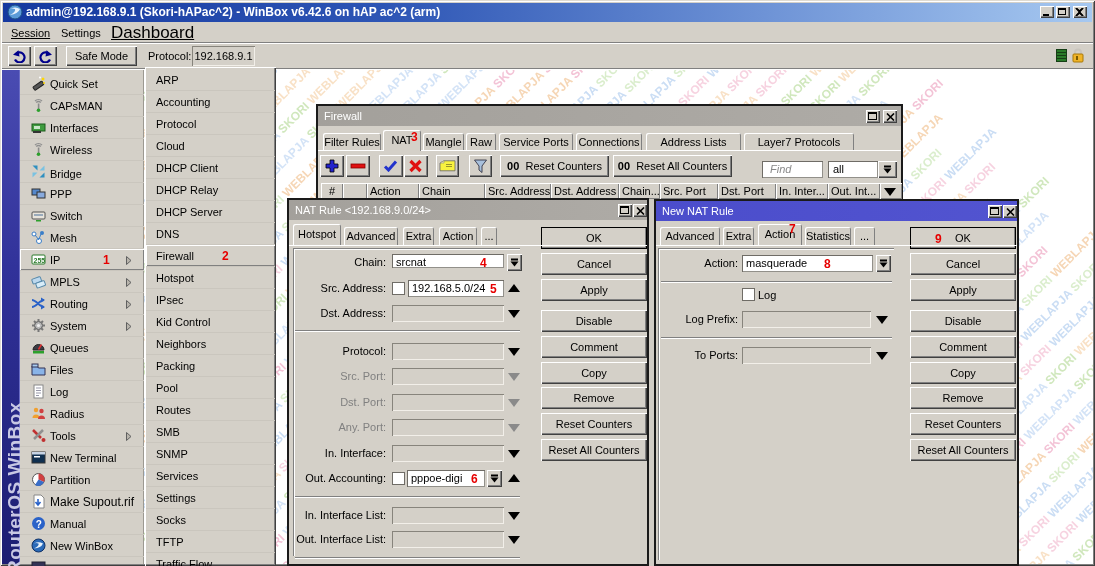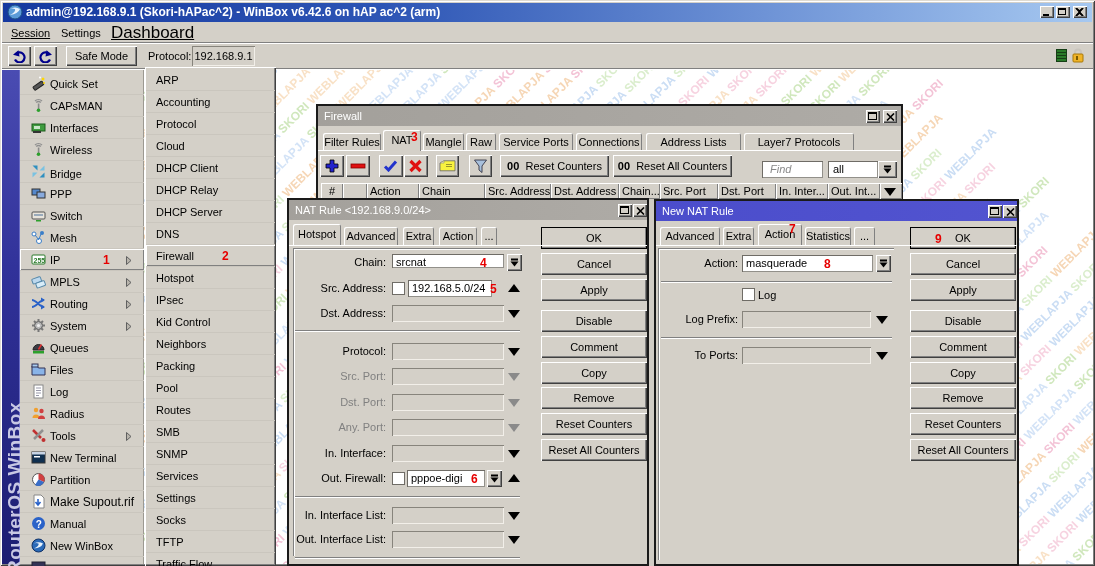--- a/index.html
+++ b/index.html
@@ -524,21 +524,21 @@
     <div class="red" style="left:88px;top:3px;">4</div>
   </div>
 <div class="raised" style="left:507px;top:254px;width:15px;height:17px;">
     <svg style="position:absolute;left:3px;top:4px" width="9" height="9" viewBox="0 0 9 9">
       <rect x="1" y="0.5" width="7" height="2" fill="#000"></rect>
       <path d="M0.5 3.5 h8 L4.5 8.5z" fill="#000"></path>
     </svg>
   </div>
 <div style="left:226px;top:280px;width:160px;height:17px;font-size:11px;line-height:17px;text-align:right;color:#000;white-space:nowrap;">Src. Address:</div>
 <div style="left:392px;top:282px;width:13px;height:13px;background:#fff;box-shadow:inset 0 0 0 1px #6f6c66;"></div>
-<div class="sunkw" style="left:408px;top:280px;width:84px;height:17px;">
+<div class="sunkw" style="left:408px;top:280px;width:96px;height:17px;">
     <div style="left:4px;top:0;font-size:11px;line-height:17px;">192.168.5.0/24</div>
     <div class="red" style="left:82px;top:3px;">5</div>
   </div>
 <div class="arr-u" style="left:508px;top:284px;"></div>
 <div style="left:226px;top:305px;width:160px;height:17px;font-size:11px;line-height:17px;text-align:right;color:#000;white-space:nowrap;">Dst. Address:</div>
 <div class="sunkg" style="left:392px;top:305px;width:112px;height:17px;">
     <div style="left:4px;top:0;font-size:11px;line-height:17px;"></div>
   </div>
 <div class="arr-d" style="left:508px;top:310px;"></div>
 <div class="groove" style="left:295px;top:330px;width:225px;"></div>
@@ -560,21 +560,21 @@
 <div style="left:226px;top:419px;width:160px;height:17px;font-size:11px;line-height:17px;text-align:right;color:#808080;white-space:nowrap;">Any. Port:</div>
 <div class="sunkg" style="left:392px;top:419px;width:112px;height:17px;">
     <div style="left:4px;top:0;font-size:11px;line-height:17px;"></div>
   </div>
 <div class="arr-dg" style="left:508px;top:424px;"></div>
 <div style="left:226px;top:445px;width:160px;height:17px;font-size:11px;line-height:17px;text-align:right;color:#000;white-space:nowrap;">In. Interface:</div>
 <div class="sunkg" style="left:392px;top:445px;width:112px;height:17px;">
     <div style="left:4px;top:0;font-size:11px;line-height:17px;"></div>
   </div>
 <div class="arr-d" style="left:508px;top:450px;"></div>
-<div style="left:226px;top:470px;width:160px;height:17px;font-size:11px;line-height:17px;text-align:right;color:#000;white-space:nowrap;">Out. Firewall:</div>
+<div style="left:226px;top:470px;width:160px;height:17px;font-size:11px;line-height:17px;text-align:right;color:#000;white-space:nowrap;">Out. Accounting:</div>
 <div style="left:392px;top:472px;width:13px;height:13px;background:#fff;box-shadow:inset 0 0 0 1px #6f6c66;"></div>
 <div class="sunkw" style="left:407px;top:470px;width:78px;height:17px;">
     <div style="left:4px;top:0;font-size:11px;line-height:17px;">pppoe-digi</div>
     <div class="red" style="left:64px;top:3px;">6</div>
   </div>
 <div class="raised" style="left:487px;top:470px;width:15px;height:17px;">
     <svg style="position:absolute;left:3px;top:4px" width="9" height="9" viewBox="0 0 9 9">
       <rect x="1" y="0.5" width="7" height="2" fill="#000"></rect>
       <path d="M0.5 3.5 h8 L4.5 8.5z" fill="#000"></path>
     </svg>

